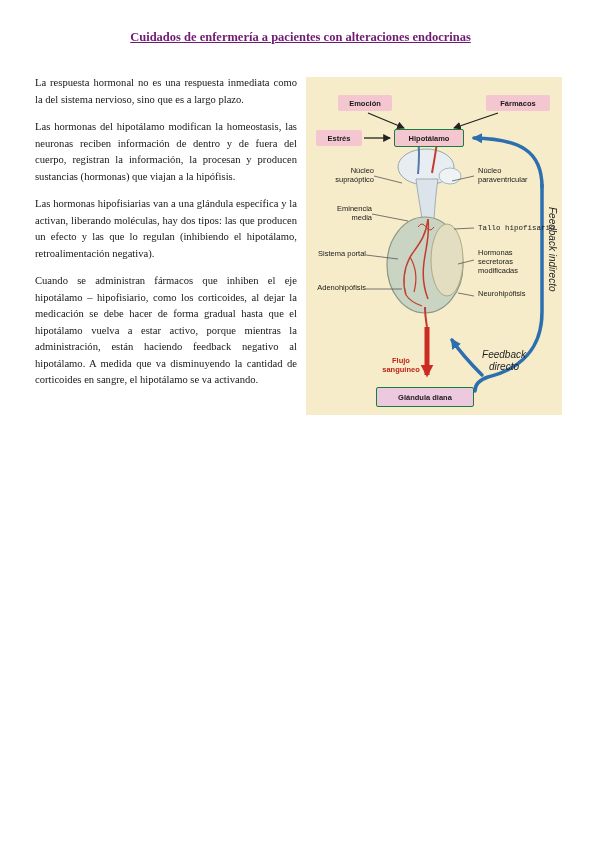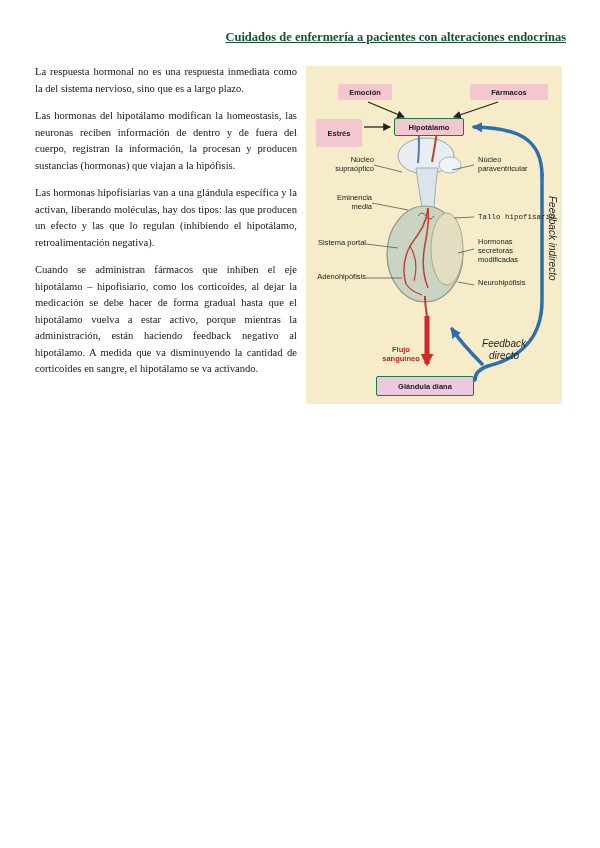--- a/index.html
+++ b/index.html
@@ -2,22 +2,22 @@
 <html><head>
 <meta charset="utf-8">
 <style>
   * { box-sizing: border-box; }
   html,body { margin:0; padding:0; background:#ffffff; }
   .page {
     width:600px; height:848px; background:#ffffff; position:relative;
     font-family:"Liberation Serif", serif; padding:30px 34px 0 35px;
   }
   .doc-title {
-    margin:0 0 19px 0; text-align:right; font-size:12.5px; font-weight:bold;
-    color:#14532d; text-decoration:underline;
+    margin:0 0 30px 0; text-align:center; font-size:12.5px; font-weight:bold;
+    color:#701a75; text-decoration:underline;
   }
   .content { display:flex; gap:9px; align-items:flex-start;margin-top:16px; }
   .text-col {
     width:262px; flex-shrink:0; font-size:10.6px; line-height:1.56;
     text-align:justify; color:#161616;
   }
   .text-col p { margin:0 0 11px 0; }
 
   .figure {
     width:256px; height:338px; position:relative; flex-shrink:0;
@@ -118,22 +118,22 @@
           <path d="M236,108 L236,235 C236,272 214,292 182,300 C173,303 169,308 169,314"></path>
           <path d="M176,298 C162,284 152,272 146,263" marker-end="url(#mBlue)"></path>
         </g>
 
         <g>
           <path d="M121,250 L121,298" stroke="#cc2b22" stroke-width="5" fill="none" marker-end="url(#mRed)"></path>
         </g>
       </svg>
 
       <div class="fig-box" style="left:32px; top:18px; width:54px; height:16px;">Emoción</div>
-      <div class="fig-box" style="left:164px; top:18px; width:78px; height:16px;text-align:center;">Fármacos</div>
-      <div class="fig-box" style="left:10px; top:53px; width:46px; height:28px;">Estrés</div>
+      <div class="fig-box" style="left:180px; top:18px; width:64px; height:16px;text-align:center;">Fármacos</div>
+      <div class="fig-box" style="left:10px; top:53px; width:46px; height:16px;">Estrés</div>
       <div class="fig-box bordered" style="left:88px; top:52px; width:70px; height:18px;">Hipotálamo</div>
       <div class="fig-box bordered" style="left:70px; top:310px; width:98px; height:20px; background:#edc9e0;">Glándula diana</div>
 
       <div class="fig-label right" style="left:18px; top:90px; width:50px;">Núcleo supraóptico</div>
       <div class="fig-label" style="left:172px; top:90px; width:64px;">Núcleo paraventricular</div>
       <div class="fig-label right" style="left:18px; top:128px; width:48px;">Eminencia media</div>
       <div class="fig-label nowrap" style="left:172px; top:147px;font-family:Liberation Mono, monospace;">Tallo hipofisario</div>
       <div class="fig-label right nowrap" style="left:6px; top:173px; width:54px;">Sistema portal</div>
       <div class="fig-label" style="left:172px; top:172px; width:52px;">Hormonas secretoras modificadas</div>
       <div class="fig-label right nowrap" style="left:8px; top:207px; width:52px;">Adenohipófisis</div>

